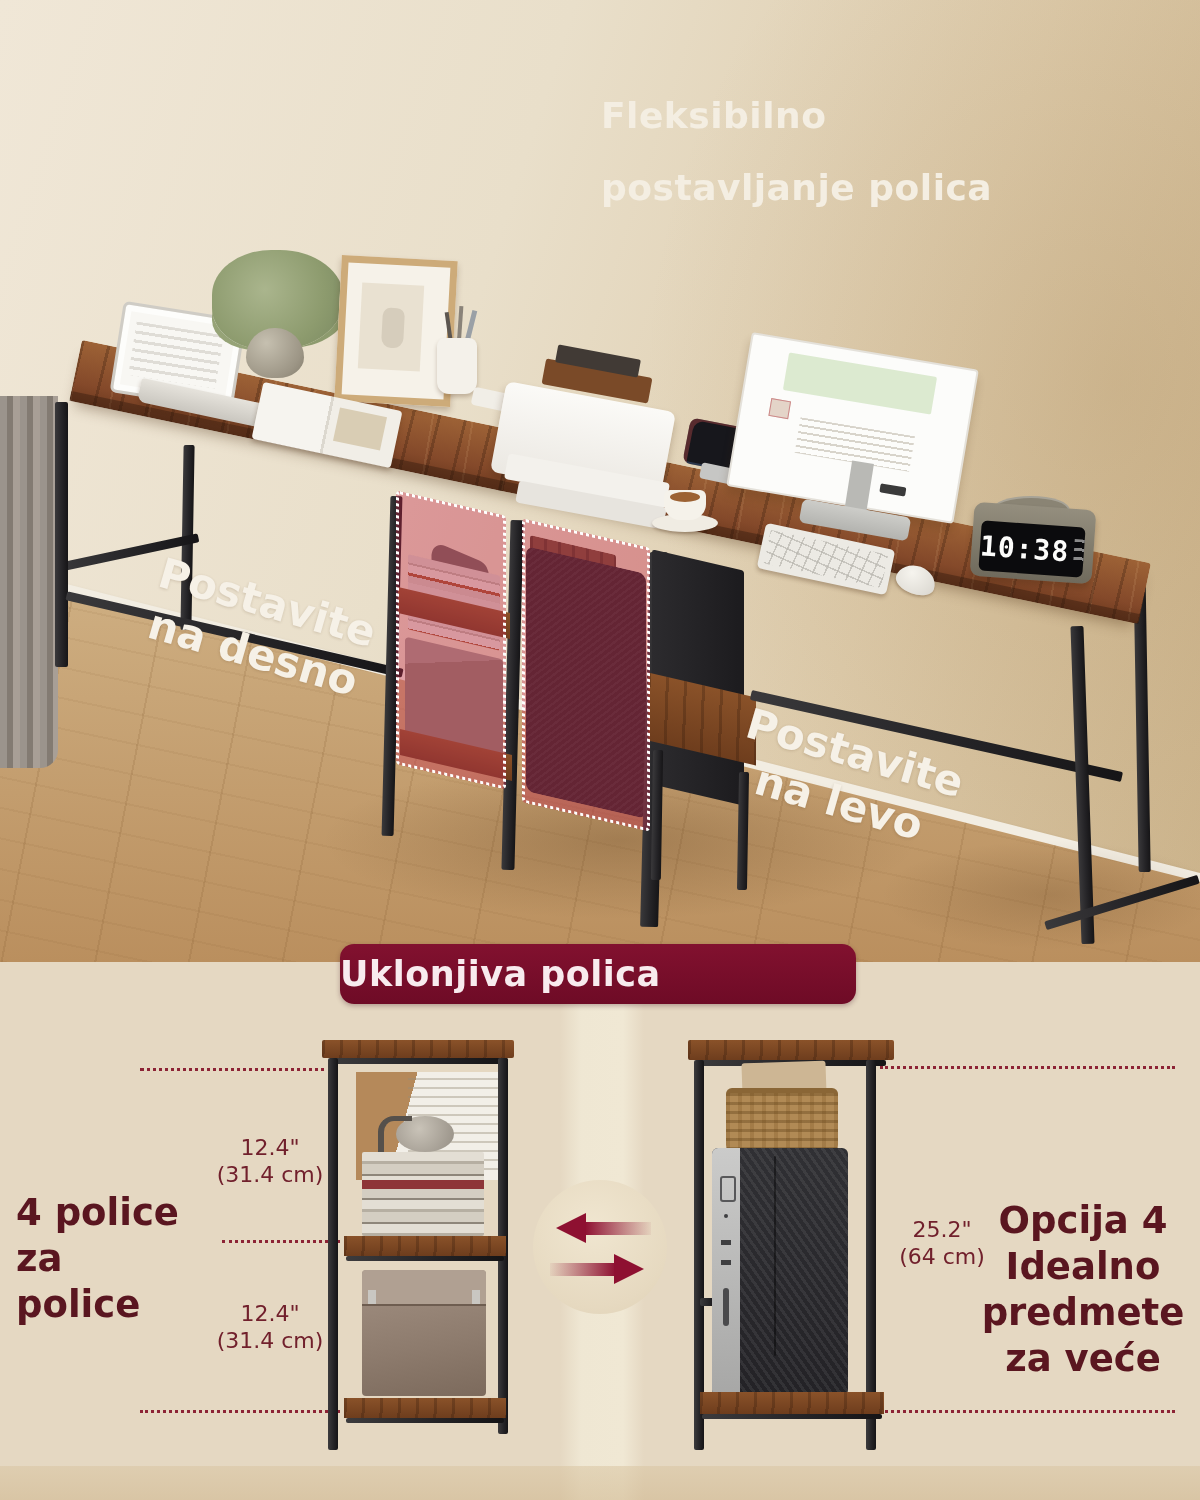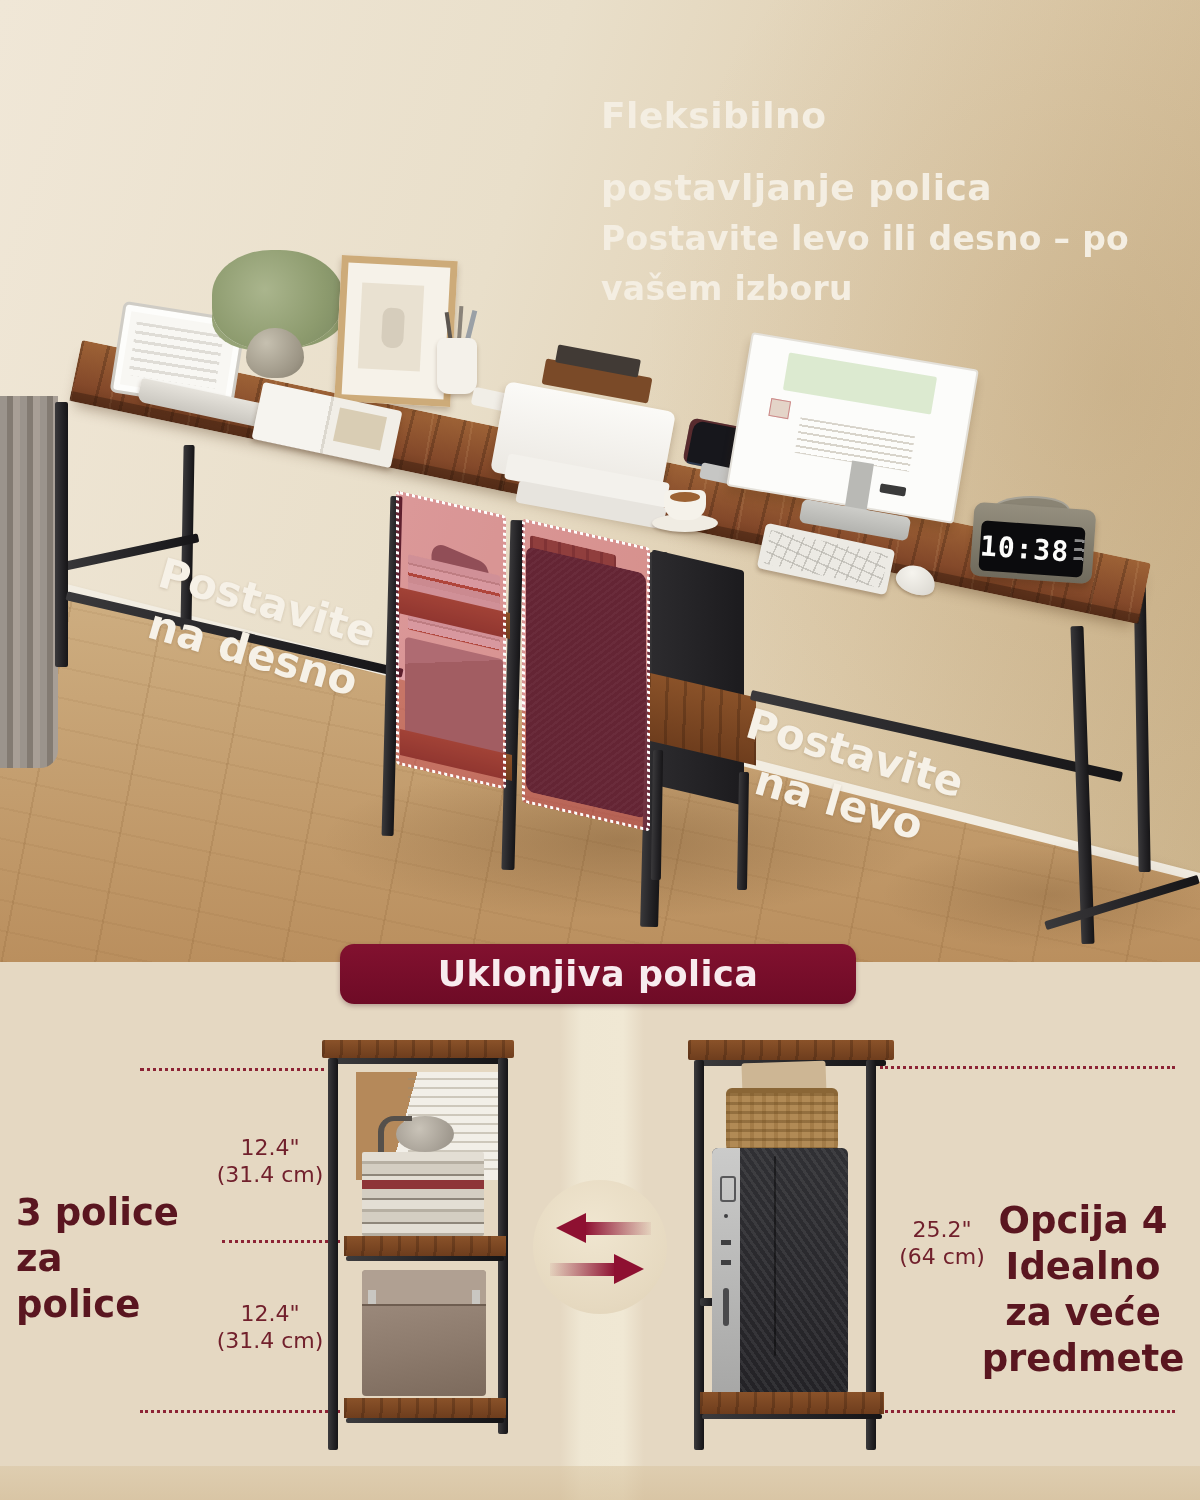--- a/index.html
+++ b/index.html
@@ -47,21 +47,21 @@
   .hero-label{color:#f6f1e7;font-weight:700;font-size:42px;line-height:52px;text-align:center;
         text-shadow:0 1px 3px rgba(80,50,20,.18);}
   
   .bottom-bg{left:0;top:962px;width:1200px;height:538px;background:#e5d8c2;}
   .seam{left:560px;top:1004px;width:84px;height:496px;
         background:linear-gradient(90deg,rgba(240,231,213,0) 0%,#efe7d3 25%,#f0e8d4 75%,rgba(240,231,213,0) 100%);}
   .floor-hint{left:0;top:1466px;width:1200px;height:34px;opacity:.55;
         background:linear-gradient(180deg,#d9c5a2,#cfb68d);}
   .banner{left:340px;top:944px;width:516px;height:60px;border-radius:14px;
         background:linear-gradient(180deg,#82112f,#6e0b26);
-        color:#f8ebee;font-weight:700;font-size:35px;line-height:60px;text-align:center;
+        color:#f8ebee;font-weight:700;font-size:35px;line-height:60px;text-align:left;
         letter-spacing:.5px;box-shadow:0 2px 5px rgba(60,10,25,.30);}
   .leg2{background:linear-gradient(90deg,#3c3b3d,#232225 60%,#151416);border-radius:2px;}
   .opt-text{color:#5a1620;font-weight:700;font-size:37px;line-height:46px;}
   .dim-text{color:#71202c;font-size:22px;line-height:27px;text-align:center;}
   .dotline{border-top:3px dotted #8c2335;height:0;}
   .pc-texture{background:
         repeating-linear-gradient(55deg,rgba(255,255,255,.07) 0 3px,rgba(255,255,255,0) 3px 7px),
         linear-gradient(180deg,#303034,#232226);}
 </style>
 </head>
@@ -181,24 +181,20 @@
     <div class="abs" style="left:980px;top:524px;width:104px;height:50px;transform:rotate(4deg);border-radius:6px;background:#0b0b0d;
          display:flex;align-items:center;justify-content:center;">
       <span style="font-family:'DejaVu Sans Mono','Liberation Mono',monospace;font-weight:700;font-size:28px;color:#fdfdfb;letter-spacing:1px;">10:38</span>
       <span style="display:inline-block;width:10px;height:26px;margin-left:5px;
             background:repeating-linear-gradient(180deg,#8a8a8a 0 3px,rgba(0,0,0,0) 3px 9px);"></span>
     </div>
 
     <div class="abs hero-title" style="left:601px;top:80px;width:590px;">
       <div>Fleksibilno</div>
       <div>postavljanje polica</div>
-    </div>
-    <div class="abs hero-sub" style="left:601px;top:214px;width:590px;">
-      <div>Postavite levo ili desno – po</div>
-      <div>vašem izboru</div>
     </div>
     <div class="abs hero-label" style="left:140px;top:576px;width:240px;transform:rotate(16deg);">
       <div>Postavite</div>
       <div>na desno</div>
     </div>
     <div class="abs hero-label" style="left:736px;top:726px;width:220px;transform:rotate(16deg);">
       <div>Postavite</div>
       <div>na levo</div>
     </div>
   </div>
@@ -284,23 +280,23 @@
   <div class="abs dim-text" style="left:216px;top:1300px;width:108px;">
     <div>12.4"</div>
     <div>(31.4 cm)</div>
   </div>
   <div class="abs dim-text" style="left:884px;top:1216px;width:116px;">
     <div>25.2"</div>
     <div>(64 cm)</div>
   </div>
 
   <div class="abs opt-text" style="left:16px;top:1190px;width:210px;">
-    <div>3 police za</div>
+    <div>4 police za</div>
     <div>police</div>
   </div>
   <div class="abs opt-text" style="left:978px;top:1198px;width:210px;text-align:center;">
     <div>Opcija 4</div>
     <div>Idealno</div>
+    <div>predmete</div>
     <div>za veće</div>
-    <div>predmete</div>
   </div>
 
 </div>
 
 </body></html>

